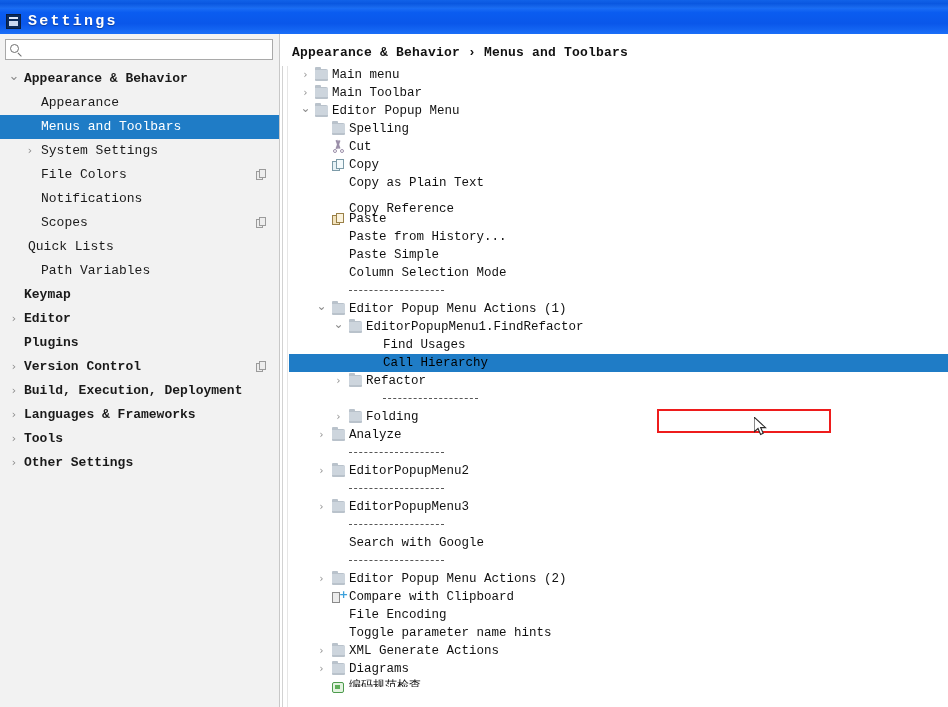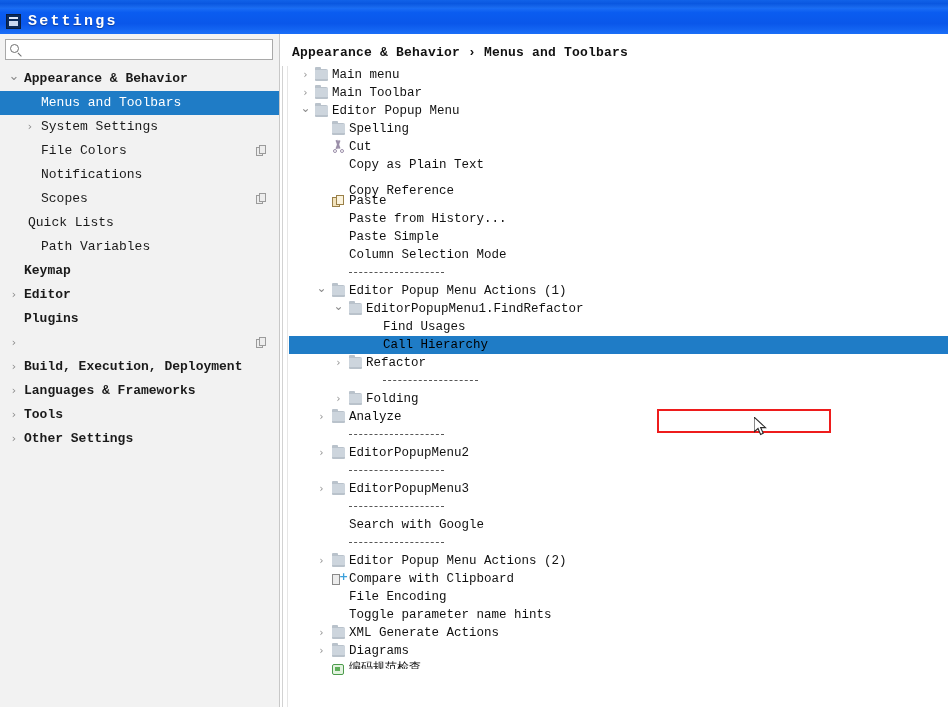--- a/index.html
+++ b/index.html
@@ -253,20 +253,23 @@
       <div id="search-box">
         <span id="search-icon"></span>
         <input id="search-input" type="text" placeholder="" style="">
       </div>
     </div>
     <div id="sidebar-tree">
         <div class="s-row bold">
           <span class="s-arrow" style="left: 8px; font-size: 13px; line-height: 18px;">⌄</span>
           <span class="s-label" style="left: 24px;">Appearance &amp; Behavior</span>
         </div>
+        <div class="s-row">
+          <span class="s-label" style="left: 41px;">Appearance</span>
+        </div>
         <div class="s-row sel">
           <span class="s-label" style="left: 41px;">Menus and Toolbars</span>
         </div>
         <div class="s-row">
           <span class="s-arrow" style="left: 24px;">›</span>
           <span class="s-label" style="left: 41px;">System Settings</span>
         </div>
         <div class="s-row">
           <span class="s-label" style="left: 41px;">File Colors</span>
           <span class="s-copy">
@@ -295,20 +298,21 @@
         </div>
         <div class="s-row bold">
           <span class="s-arrow" style="left: 8px;">›</span>
           <span class="s-label" style="left: 24px;">Editor</span>
         </div>
         <div class="s-row bold">
           <span class="s-label" style="left: 24px;">Plugins</span>
         </div>
         <div class="s-row bold">
           <span class="s-arrow" style="left: 8px;">›</span>
+          <span class="s-label" style="left: 24px;">Version Control</span>
           <span class="s-copy">
             <i class="a"></i>
             <i class="b"></i>
           </span>
         </div>
         <div class="s-row bold">
           <span class="s-arrow" style="left: 8px;">›</span>
           <span class="s-label" style="left: 24px;">Build, Execution, Deployment</span>
         </div>
         <div class="s-row bold">
@@ -353,20 +357,27 @@
         <div class="t-row">
           <span class="t-icon ic-cut" style="left: 43px;">
             <i class="l"></i>
             <i class="r"></i>
             <b class="l"></b>
             <b class="r"></b>
           </span>
           <span class="t-label" style="left: 60px;">Cut</span>
         </div>
         <div class="t-row">
+          <span class="t-icon ic-copy" style="left: 43px;">
+            <i class="a"></i>
+            <i class="b"></i>
+          </span>
+          <span class="t-label" style="left: 60px;">Copy</span>
+        </div>
+        <div class="t-row">
           <span class="t-label" style="left: 60px;">Copy as Plain Text</span>
         </div>
         <div class="t-row">
           <span class="t-label" style="left: 60px; margin-top: 8px;">Copy Reference</span>
         </div>
         <div class="t-row">
           <span class="t-icon ic-paste" style="left: 43px;">
             <i class="a"></i>
             <i class="b"></i>
           </span>

